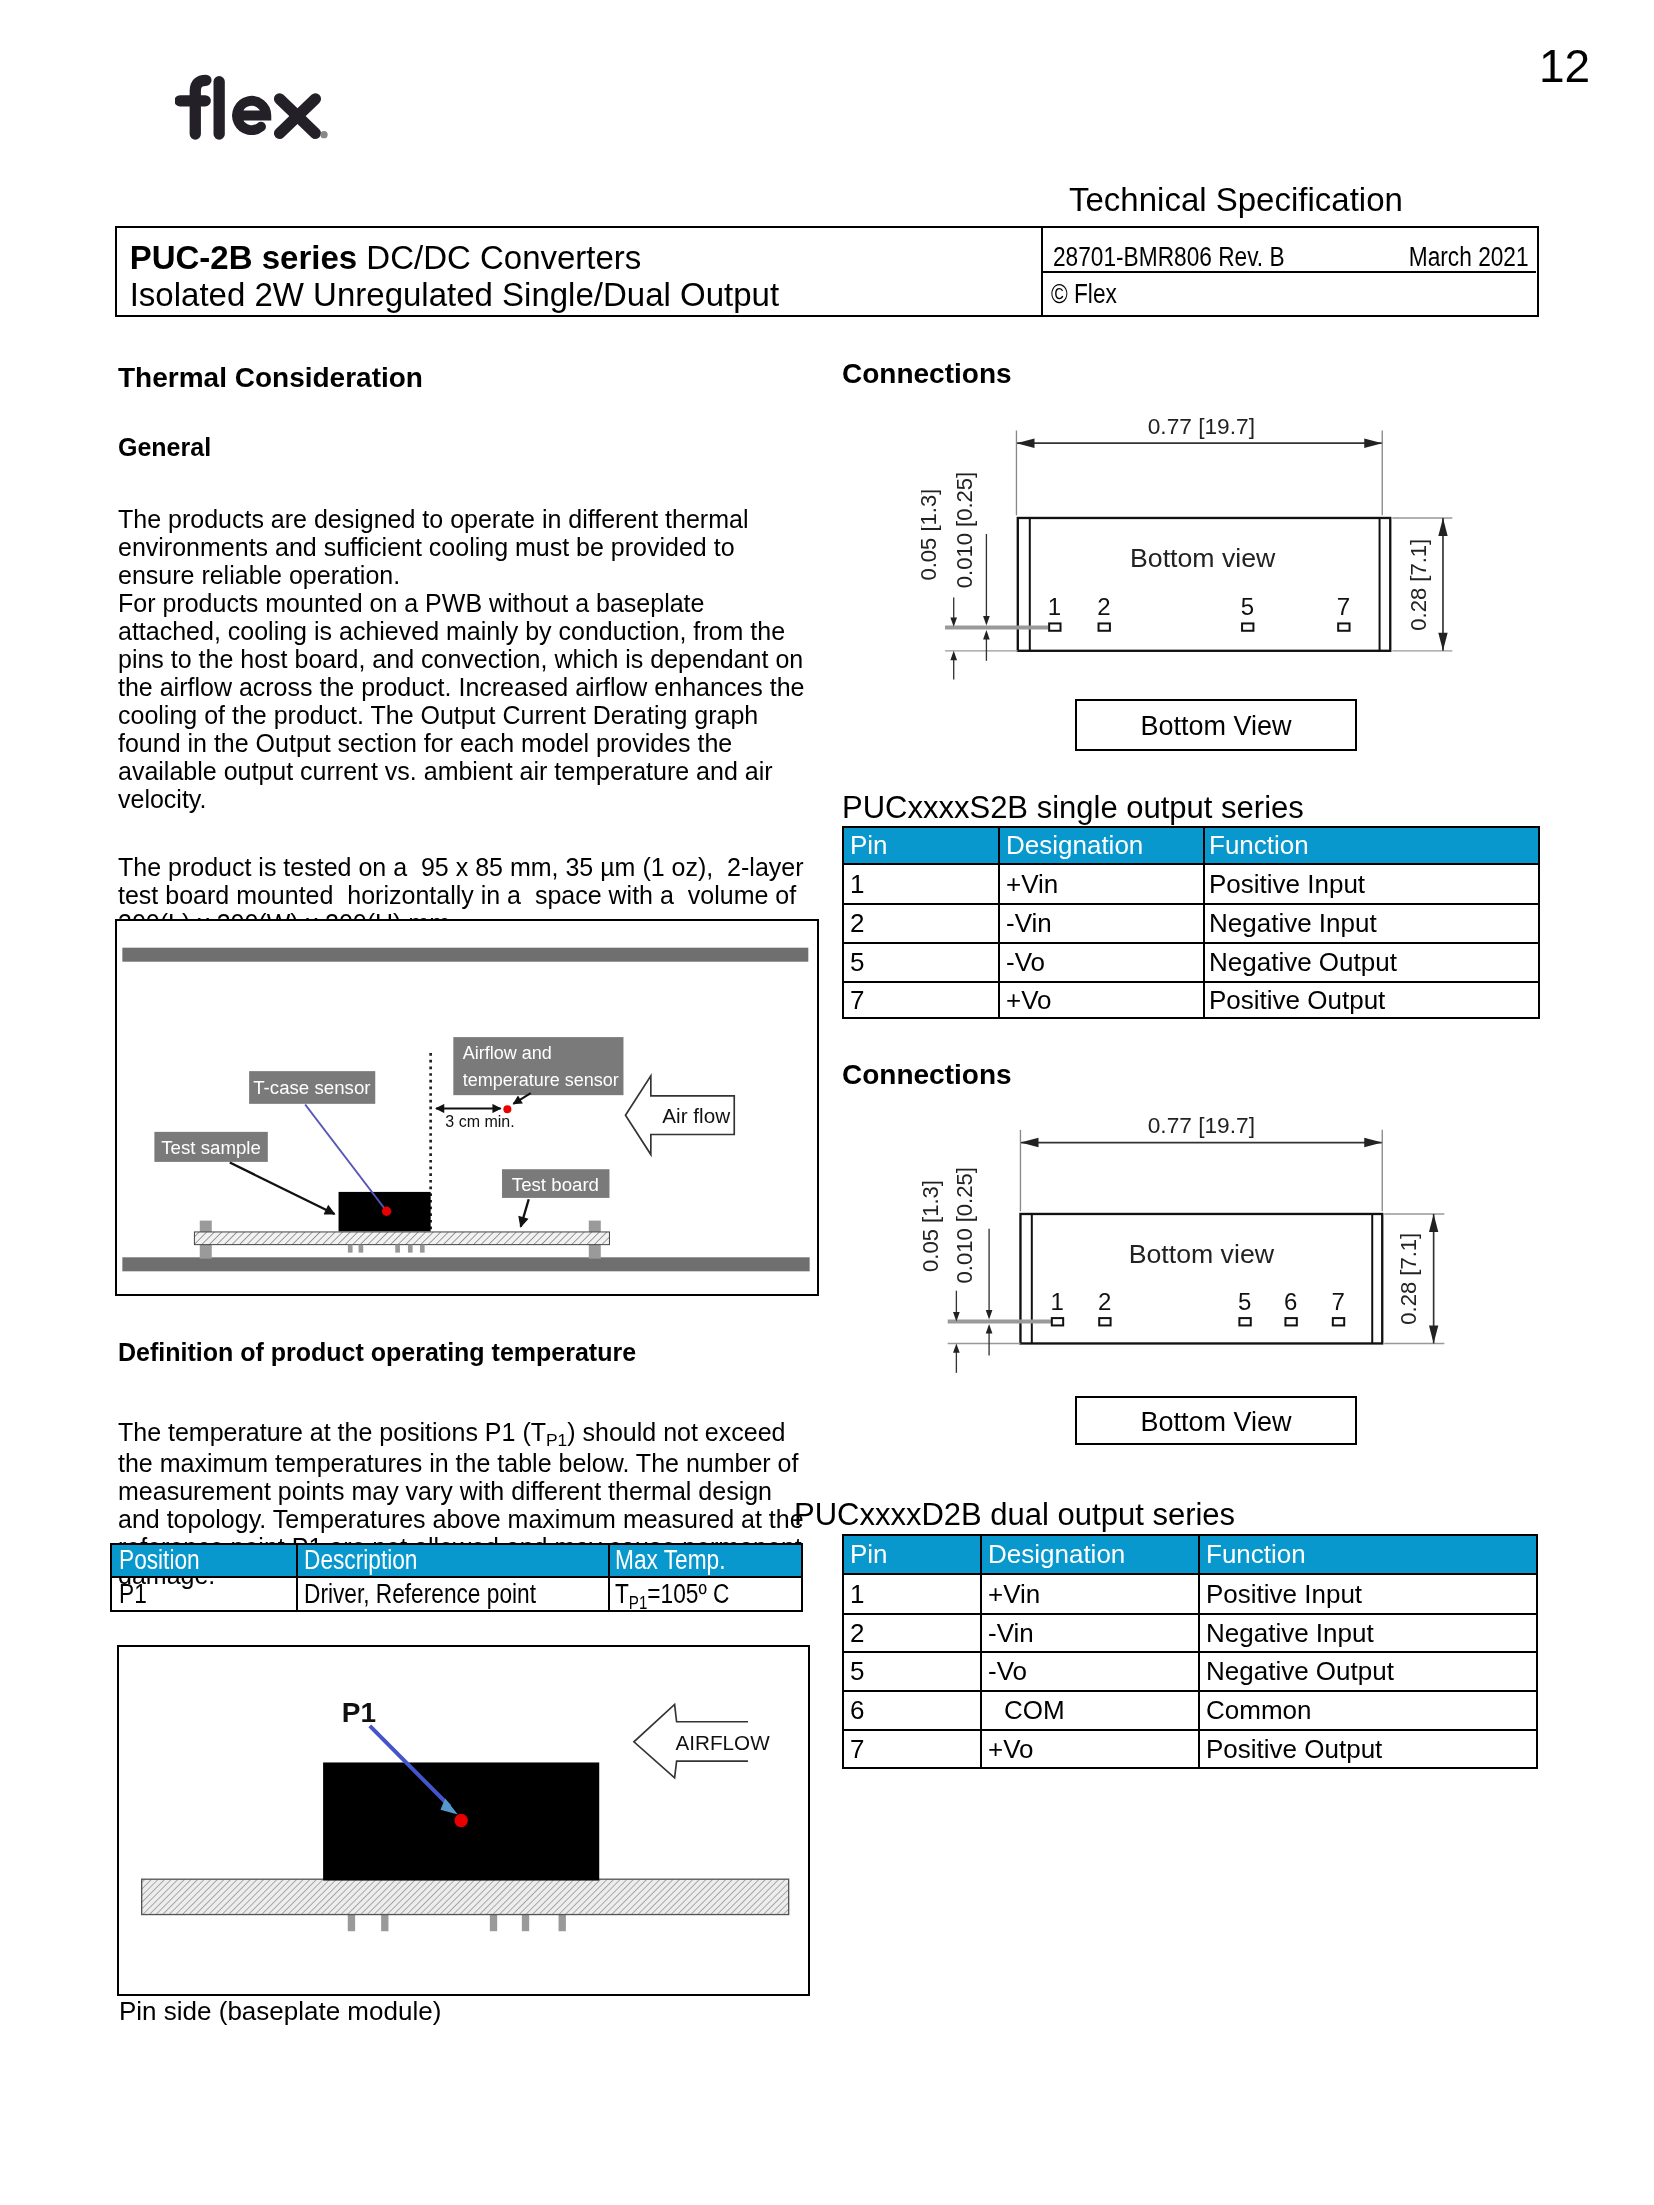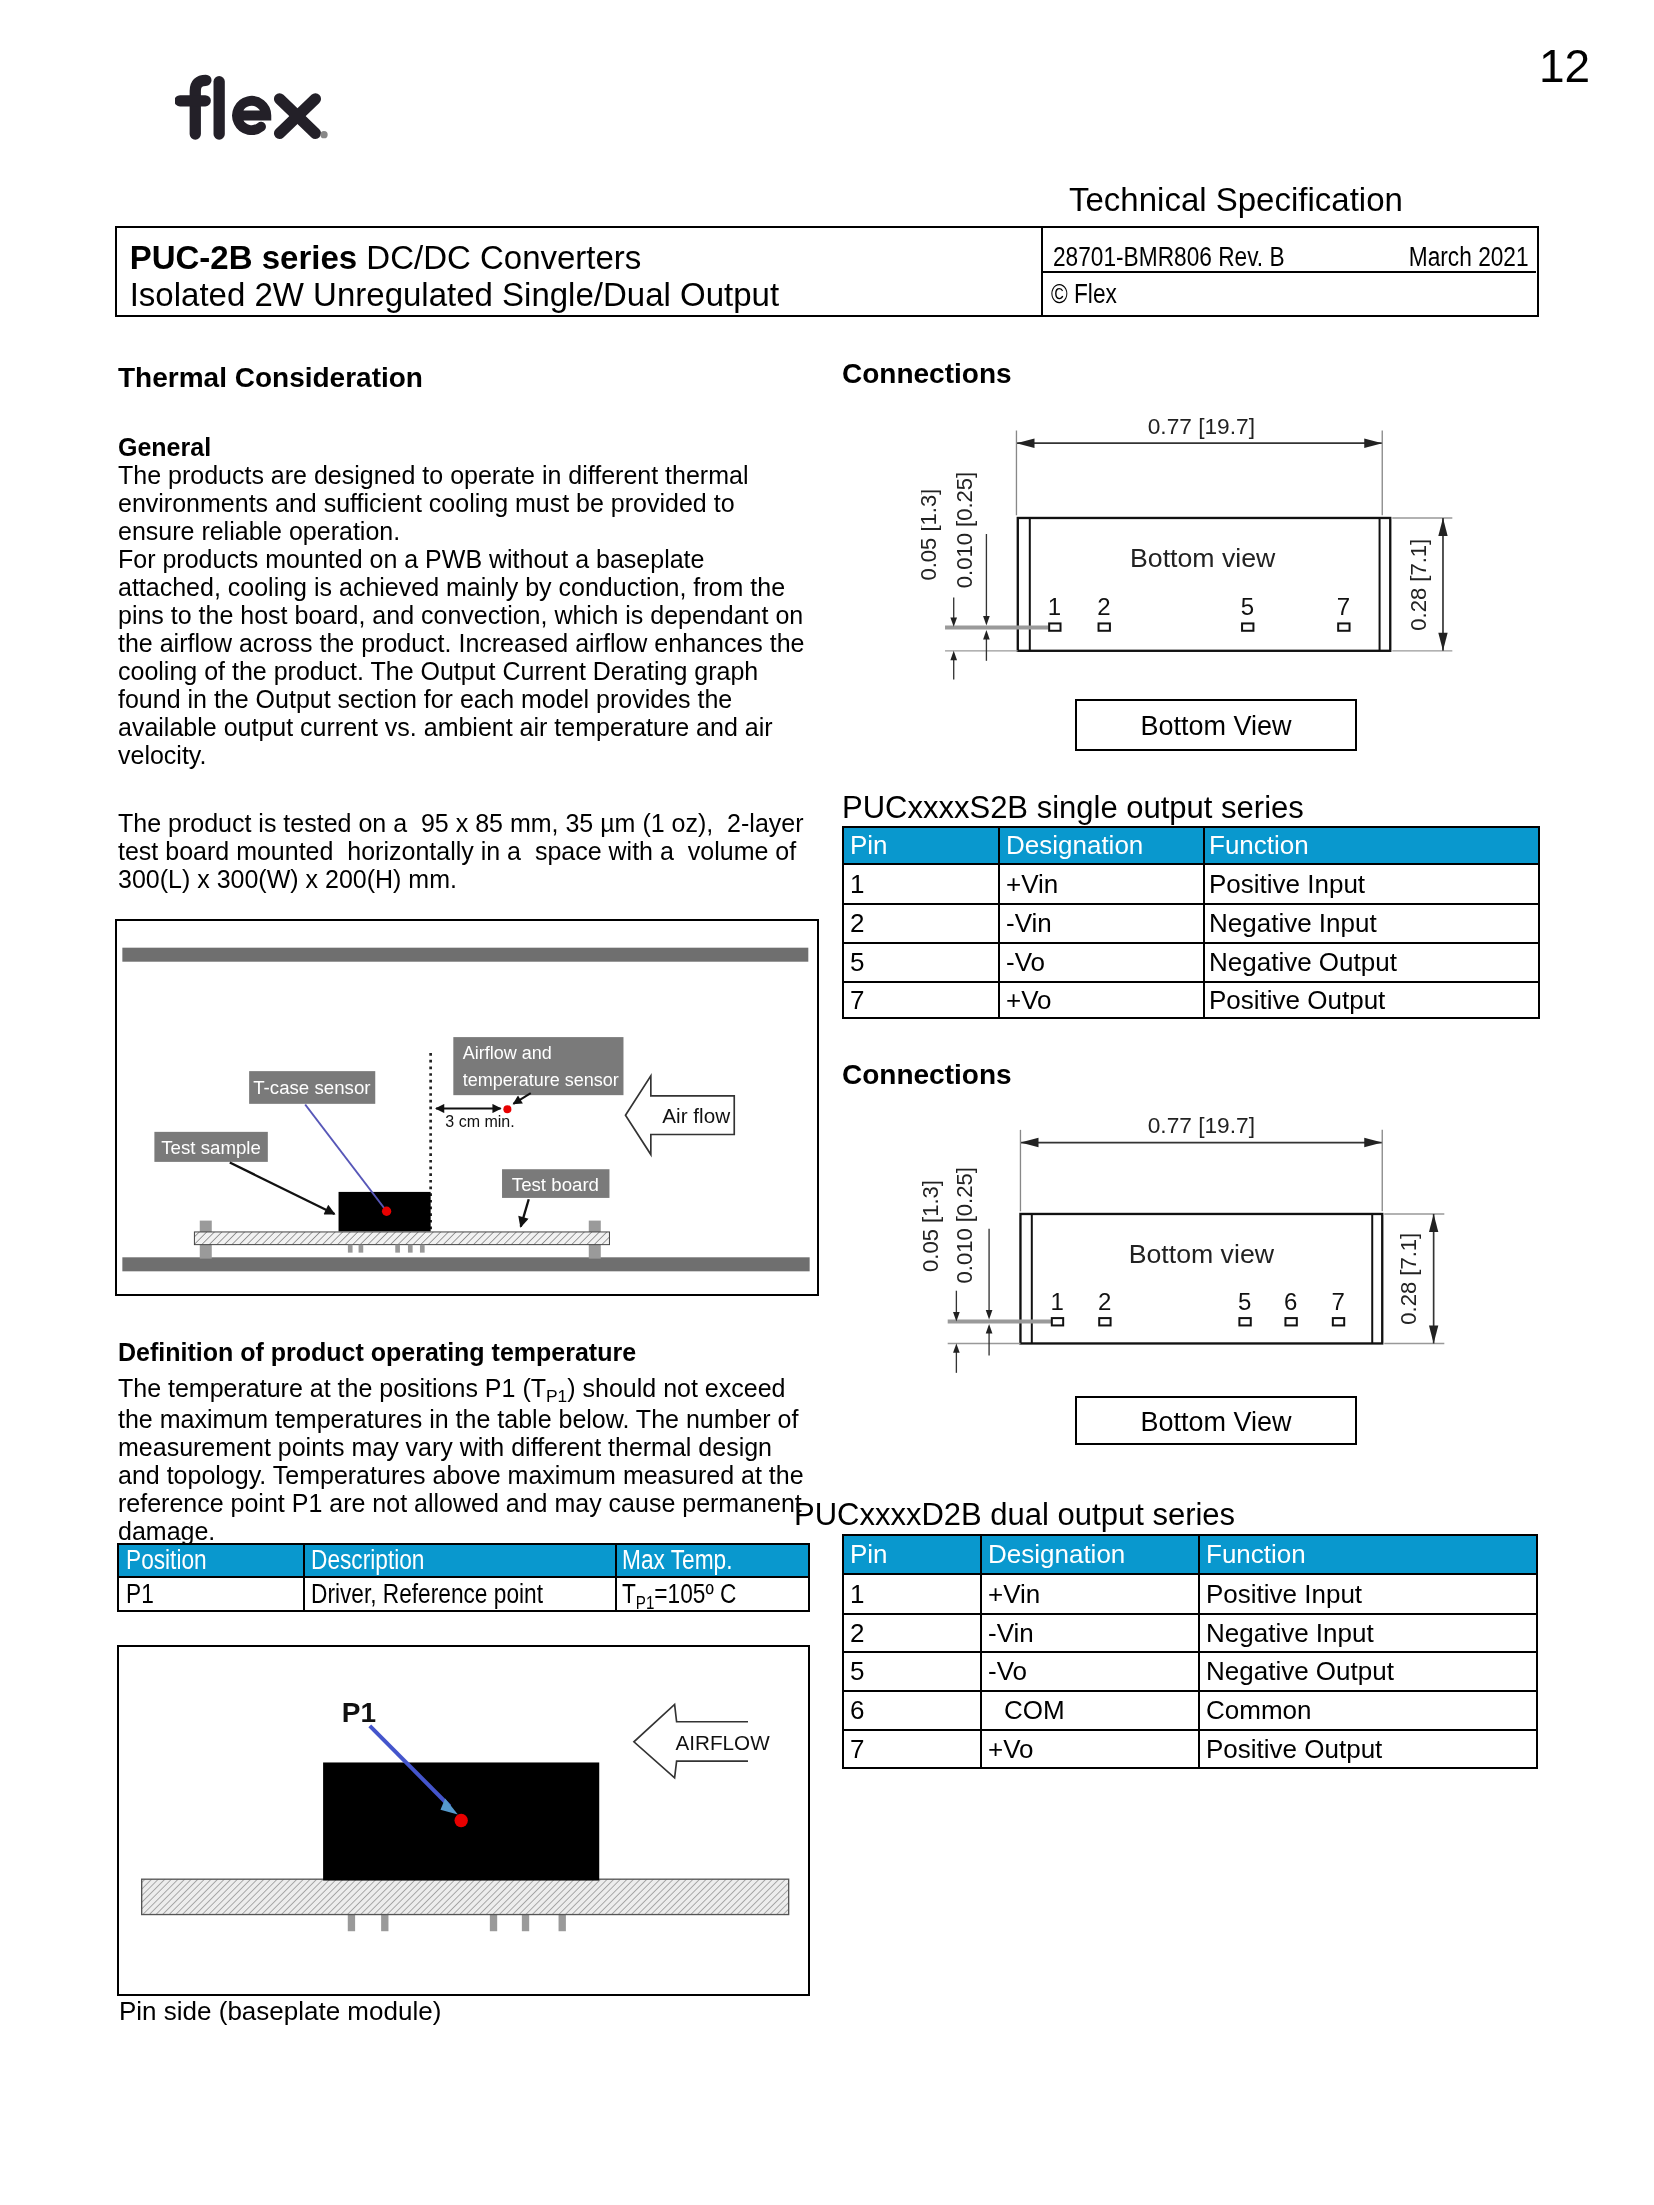--- a/index.html
+++ b/index.html
@@ -1,20 +1,20 @@
 <!DOCTYPE html>
 <html style="font-size:10.7px"><head>
 <meta charset="utf-8">
 <style>
   html,body{margin:0;padding:0;}
   body{width:1655px;height:2205px;background:#ffffff;font-family:"Liberation Sans",sans-serif;color:#000;position:relative;overflow:hidden;}
   .abs{position:absolute;}
   .b{font-weight:bold;}
   .hdr{font-weight:bold;font-size:28px;}
-  .body-text{font-size:25px;line-height:28px;white-space:nowrap;}
+  .body-text{font-size:25px;line-height:28px;white-space:nowrap;margin-top:44px;}
   .hl{position:absolute;background:#000;height:2px;}
   .vl{position:absolute;background:#000;width:2px;}
   .trow{font-size:26px;}
   .narrow{transform:scaleX(0.84);transform-origin:0 50%;}
   .trow span{position:absolute;}
   .subsc{font-size:18px;position:relative !important;top:6px;}
 </style>
 </head>
 <body>
 
@@ -122,21 +122,21 @@
 </div>
 
 <div class="abs hdr" style="left:118px;top:1340px;font-size:25px;line-height:25px;">Definition of product operating temperature</div>
 <div class="abs body-text" style="left:118px;top:1374px;">The temperature at the positions P1 (T<span style="font-size:17.4px;position:relative;top:5.3px;">P1</span>) should not exceed<br>
 the maximum temperatures in the table below. The number of<br>
 measurement points may vary with different thermal design<br>
 and topology. Temperatures above maximum measured at the<br>
 reference point P1 are not allowed and may cause permanent<br>
 damage.</div>
 
-<div id="tbl-small" class="abs" style="left:117px;top:1543px;width:597px;height:69px;">
+<div id="tbl-small" class="abs" style="left:110px;top:1543px;width:597px;height:69px;">
 <div class="abs" style="left:0;top:2px;width:693px;height:31px;background:#0998ce;"></div>
 <div class="hl" style="left:0;top:0;width:693px;"></div>
 <div class="hl" style="left:0;top:33px;width:693px;"></div>
 <div class="hl" style="left:0;top:67px;width:693px;"></div>
 <div class="vl" style="left:0;top:0;height:69px;"></div>
 <div class="vl" style="left:186px;top:0;height:69px;"></div>
 <div class="vl" style="left:498px;top:0;height:69px;"></div>
 <div class="vl" style="left:691px;top:0;height:69px;"></div>
 <div class="abs trow" style="left:0;top:2px;width:693px;height:31px;line-height:31px;color:#fff;font-size:27px;">
       <span class="narrow" style="left:8.7px;">Position</span>

